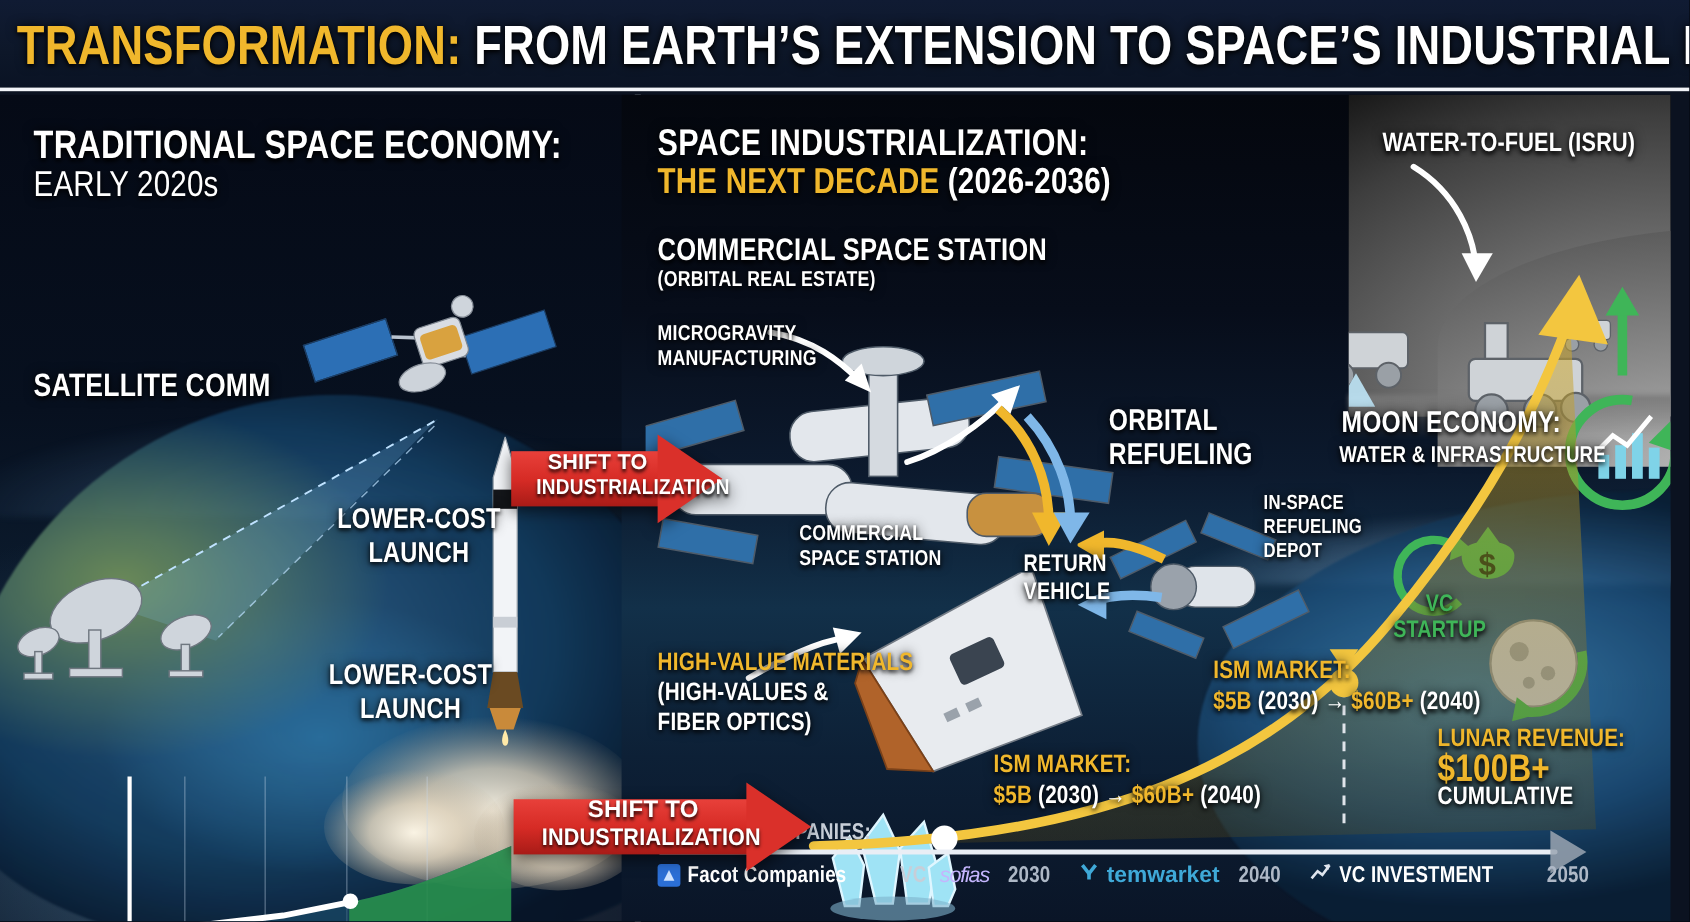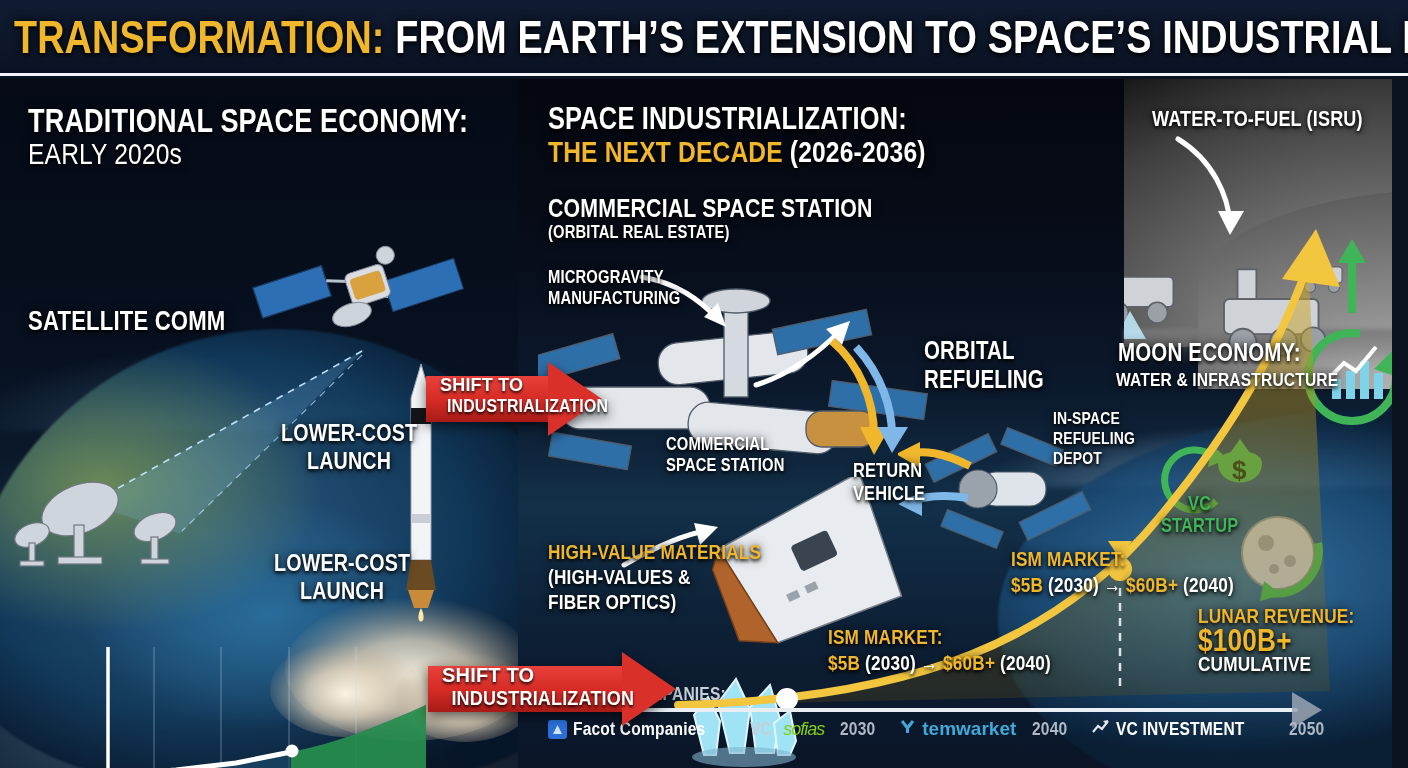--- a/index.html
+++ b/index.html
@@ -74,21 +74,21 @@
   
   #chart{position:absolute;left:86px;top:560px;width:390px;height:188px;}
 
   
   .redarrow{position:absolute;height:74px;filter:drop-shadow(0 4px 6px rgba(0,0,0,.6));}
   .redarrow .body{position:absolute;left:0;top:14px;height:46px;width:calc(100% - 52px);
      background:linear-gradient(180deg,#e8403a 0%,#d62b25 52%,#a81b17 100%);}
   .redarrow .head{position:absolute;right:0;top:0;width:0;height:0;
      border-top:37px solid transparent;border-bottom:37px solid transparent;border-left:54px solid #da302a;}
   .redarrow .lbl{position:absolute;left:14px;top:13px;font-size:18px;line-height:21px;color:#fff;
-     text-shadow:0 2px 3px rgba(0,0,0,.9);text-align:left;width:calc(100% - 60px);}
+     text-shadow:0 2px 3px rgba(0,0,0,.9);text-align:center;width:calc(100% - 60px);}
   #arrow1{left:426px;top:362px;width:176px;}
   #arrow2{left:428px;top:652px;width:248px;}
 
   
   #r-h1{position:absolute;left:30px;top:22px;font-size:31px;}
   #r-h2{position:absolute;left:30px;top:56px;font-size:30px;}
   #r-css{position:absolute;left:30px;top:114px;font-size:26px;}
   #r-csssub{position:absolute;left:30px;top:143px;font-size:18px;}
   #r-micro{position:absolute;left:30px;top:188px;font-size:18px;line-height:21px;}
   #r-w2f{position:absolute;left:634px;top:27px;font-size:22px;}
@@ -108,21 +108,21 @@
   
   #strip{position:absolute;left:534px;top:684px;width:874px;height:84px;}
   #strip .axis{position:absolute;left:14px;top:24px;width:750px;height:4px;background:#e9eef5;border-radius:2px;}
   #strip .caret{position:absolute;left:758px;top:8px;width:0;height:0;
        border-top:18px solid transparent;border-bottom:18px solid transparent;border-left:30px solid #9aa4b2;opacity:.85;}
   #strip .startup{position:absolute;left:14px;top:-1px;font-size:19px;}
   .logorow{position:absolute;left:14px;top:34px;display:flex;align-items:center;gap:16px;}
   .logorow .it{display:flex;align-items:center;gap:6px;font-size:19px;}
   .sq{width:19px;height:19px;background:#2b6fd6;border-radius:3px;display:flex;align-items:center;justify-content:center;}
   .yr{color:#aeb8c6;font-size:23px;}
-  .scribble{color:#84cc16;font-size:18px;font-style:italic;letter-spacing:-1px;}
+  .scribble{color:#c4b5fd;font-size:18px;font-style:italic;letter-spacing:-1px;}
   .tm{color:#3fa9d8;font-size:19px;font-weight:700;}
 </style>
 </head>
 <body>
 
 <div id="stage">
 
   <div id="titlebar">
     <div id="title" class="cond sh">
       <span class="gold">TRANSFORMATION:</span>

